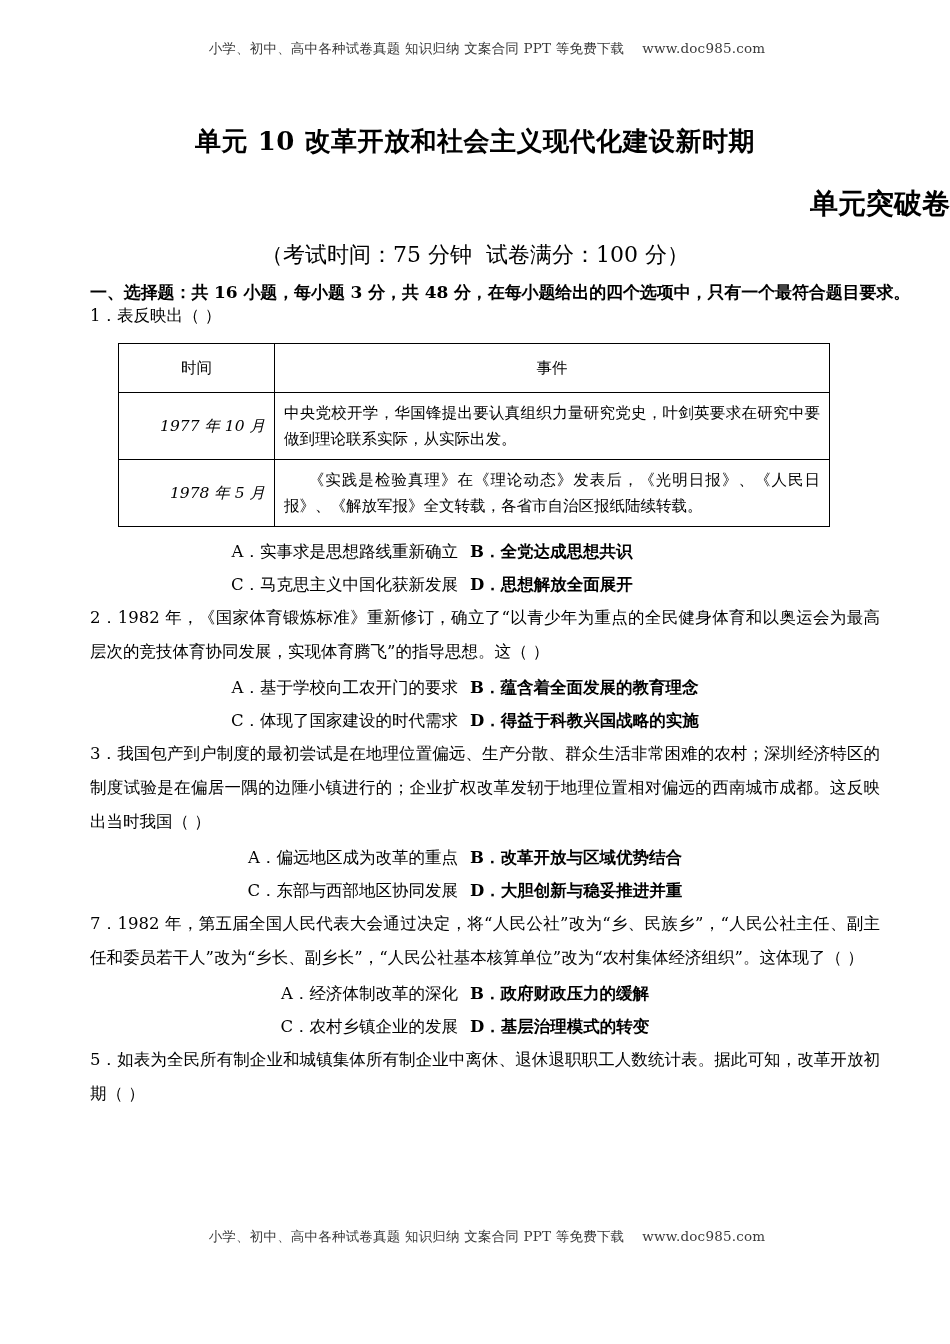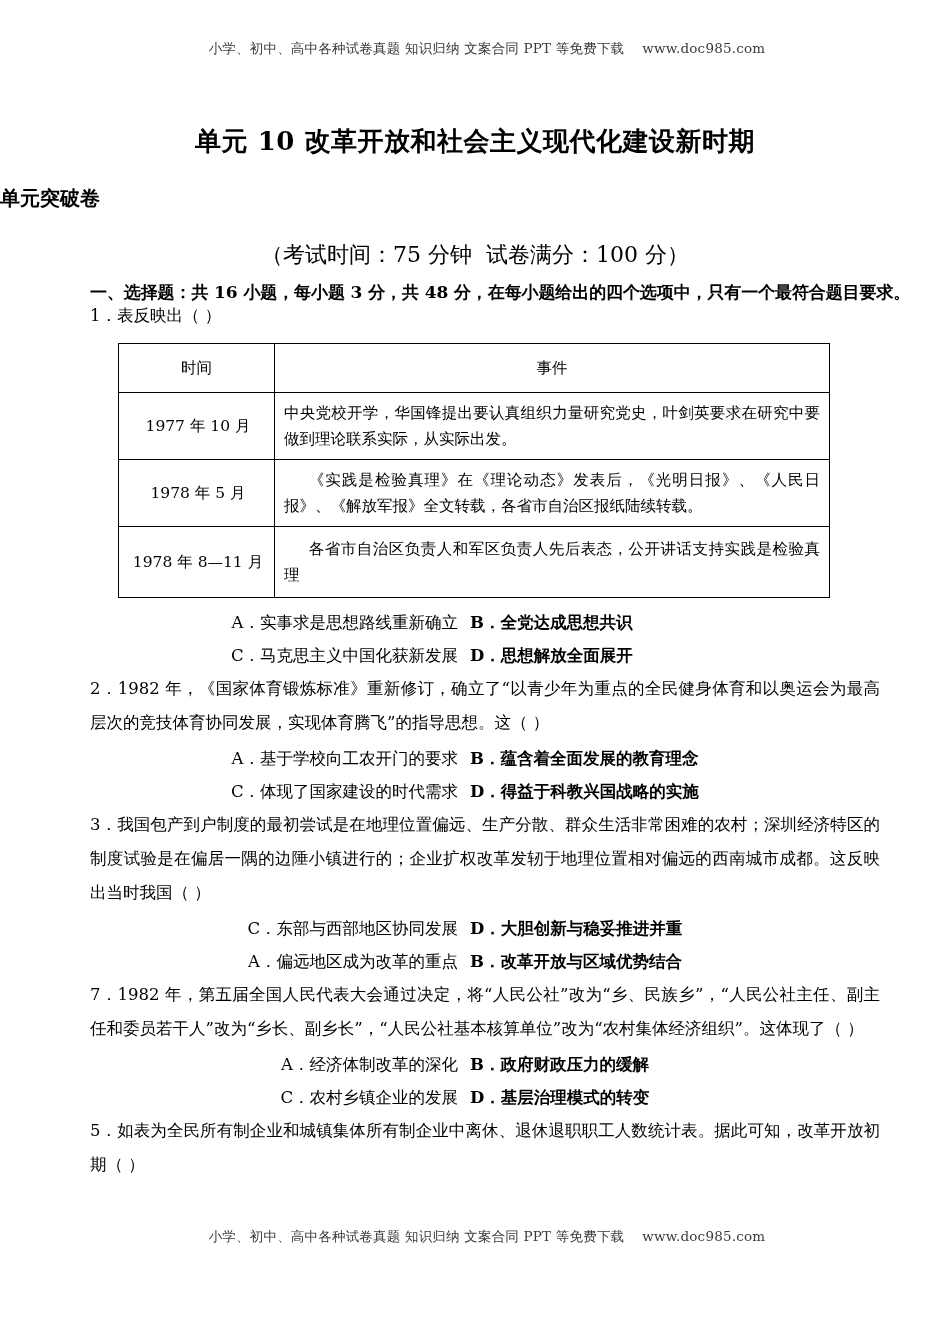--- a/index.html
+++ b/index.html
@@ -49,22 +49,22 @@
     font-size: 26px;
     font-weight: bold;
     letter-spacing: 0.5px;
     font-family: "DejaVu Serif", "Liberation Serif", serif;
   }
   .doc-subtitle {
     position: absolute;
     left: 0;
     top: 185px;
     width: 950px;
-    text-align: left;
-    font-size: 20px;
+    text-align: right;
+    font-size: 28px;
     font-weight: bold;
     font-family: "DejaVu Serif", "Liberation Serif", serif;
   }
   .exam-info {
     position: absolute;
     left: 0;
     top: 240px;
     width: 950px;
     text-align: center;
     font-size: 22px;
@@ -130,22 +130,23 @@
     font-size: 15.5px;
     line-height: 26px;
     padding: 7px 9px;
     vertical-align: middle;
   }
   table.hist td.time-col {
     width: 137px;
     text-align: center;
   }
   table.hist td.time-cell {
-    text-align: center;
+    text-align: right;
     padding-left: 12px;
+    font-style: italic;
   }
   table.hist td.head {
     text-align: center;
     height: 34px;
   }
   table.hist td.ev {
     text-align: justify;
     text-justify: inter-ideograph;
   }
   table.hist td.ev-indent { text-indent: 1.6em; }
@@ -183,24 +184,20 @@
               <td class="head">事件</td>
             </tr>
             <tr class="r1">
               <td class="time-col time-cell">1977 年 10 月</td>
               <td class="ev">中央党校开学，华国锋提出要认真组织力量研究党史，叶剑英要求在研究中要做到理论联系实际，从实际出发。</td>
             </tr>
             <tr class="r2">
               <td class="time-col time-cell">1978 年 5 月</td>
               <td class="ev ev-indent">《实践是检验真理》在《理论动态》发表后，《光明日报》、《人民日报》、《解放军报》全文转载，各省市自治区报纸陆续转载。</td>
             </tr>
-            <tr class="r3">
-              <td class="time-col time-cell">1978 年 8—11 月</td>
-              <td class="ev ev-indent">各省市自治区负责人和军区负责人先后表态，公开讲话支持实践是检验真理</td>
-            </tr>
           </tbody>
         </table>
       </div>
       <div class="options">
         <div class="opt-row">
           <span class="opt opt-left">A．实事求是思想路线重新确立</span>
           <span class="opt opt-right">B．全党达成思想共识</span>
         </div>
         <div class="opt-row">
           <span class="opt opt-left">C．马克思主义中国化获新发展</span>
@@ -220,27 +217,27 @@
           <span class="opt opt-left">C．体现了国家建设的时代需求</span>
           <span class="opt opt-right">D．得益于科教兴国战略的实施</span>
         </div>
       </div>
     </div>
 
     <div>
       <p class="q-stem">3．我国包产到户制度的最初尝试是在地理位置偏远、生产分散、群众生活非常困难的农村；深圳经济特区的制度试验是在偏居一隅的边陲小镇进行的；企业扩权改革发轫于地理位置相对偏远的西南城市成都。这反映出当时我国（  ）</p>
       <div class="options">
         <div class="opt-row">
+          <span class="opt opt-left">A．偏远地区成为改革的重点</span>
+          <span class="opt opt-right">B．改革开放与区域优势结合</span>
+        </div>
+        <div class="opt-row">
           <span class="opt opt-left">C．东部与西部地区协同发展</span>
           <span class="opt opt-right">D．大胆创新与稳妥推进并重</span>
         </div>
-        <div class="opt-row">
-          <span class="opt opt-left">A．偏远地区成为改革的重点</span>
-          <span class="opt opt-right">B．改革开放与区域优势结合</span>
-        </div>
       </div>
     </div>
 
     <div>
       <p class="q-stem">7．1982 年，第五届全国人民代表大会通过决定，将“人民公社”改为“乡、民族乡”，“人民公社主任、副主任和委员若干人”改为“乡长、副乡长”，“人民公社基本核算单位”改为“农村集体经济组织”。这体现了（  ）</p>
       <div class="options">
         <div class="opt-row">
           <span class="opt opt-left">A．经济体制改革的深化</span>
           <span class="opt opt-right">B．政府财政压力的缓解</span>
         </div>

